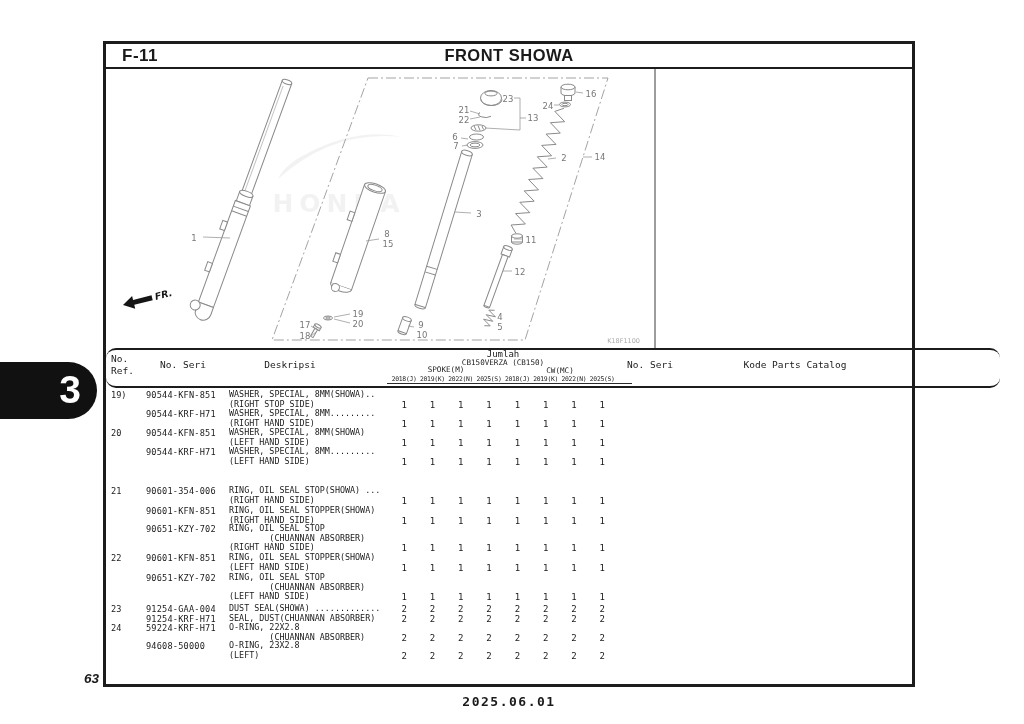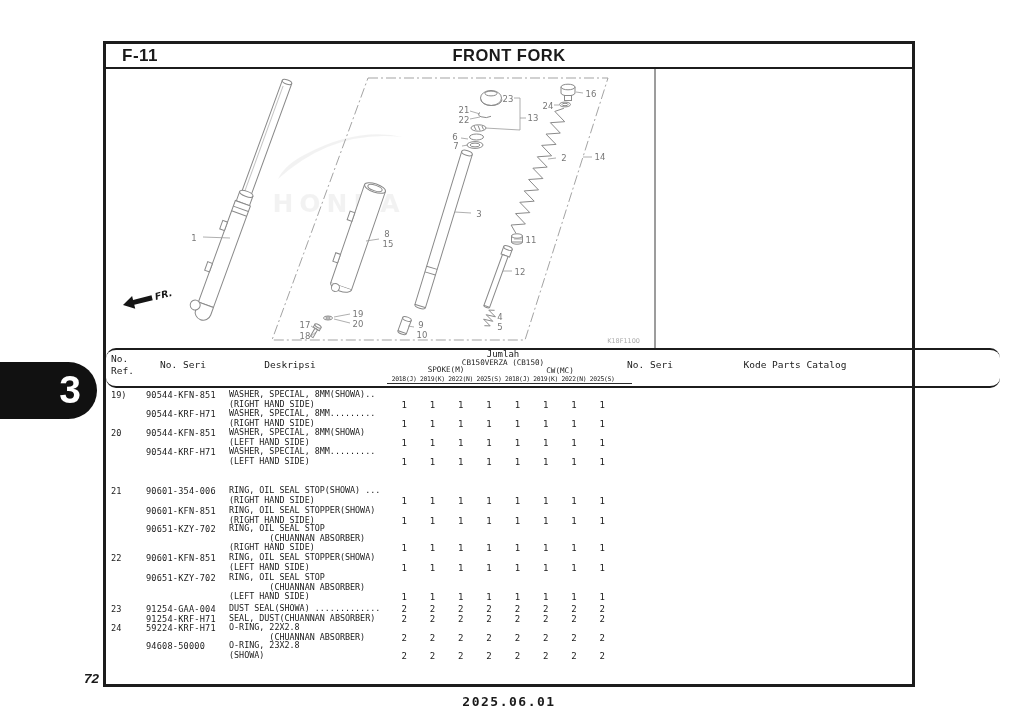--- a/index.html
+++ b/index.html
@@ -38,21 +38,21 @@
   .datefoot{position:absolute;left:103px;top:694px;width:812px;text-align:center;
         font-size:13px;font-weight:bold;letter-spacing:1.5px;}
 </style>
 </head>
 <body>
 
 <div class="page">
 
   <div class="titlebar">
     <span class="sec-code">F-11</span>
-    <span class="pg-title">FRONT FORK</span>
+    <span class="pg-title">FRONT SHOWA</span>
   </div>
 
   <div class="diagram">
     <svg id="diagram-svg" viewBox="3 2 806 279" width="806" height="279">
 
       <g opacity="0.08">
         <path d="M175,112 Q230,62 300,70 Q255,60 205,86 Q182,97 175,112 Z" fill="#666" stroke="none"></path>
         <text x="236" y="145" text-anchor="middle" font-size="25" font-weight="bold" letter-spacing="6" fill="#666">HONDA</text>
       </g>
 
@@ -237,21 +237,21 @@
         <span class="yearcol" style="left: 482.1px;">2025(S)</span>
       </div>
     <div class="qty-underline"></div>
   </div>
 
   <div class="tbody" id="rows">
       <div class="trow" style="top: 2px;">
         <div class="ref">19)</div>
         <div class="part">90544-KFN-851</div>
         <div class="desc">WASHER, SPECIAL, 8MM(SHOWA)..
-(RIGHT HAND SIDE)</div>
+(RIGHT STOP SIDE)</div>
         <span class="qty" style="left: 284px; top: 9.6px;">1</span>
         <span class="qty" style="left: 312.3px; top: 9.6px;">1</span>
         <span class="qty" style="left: 340.6px; top: 9.6px;">1</span>
         <span class="qty" style="left: 368.9px; top: 9.6px;">1</span>
         <span class="qty" style="left: 397.2px; top: 9.6px;">1</span>
         <span class="qty" style="left: 425.5px; top: 9.6px;">1</span>
         <span class="qty" style="left: 453.8px; top: 9.6px;">1</span>
         <span class="qty" style="left: 482.1px; top: 9.6px;">1</span>
       </div>
       <div class="trow" style="top: 21px;">
@@ -405,30 +405,30 @@
         <span class="qty" style="left: 368.9px; top: 9.6px;">2</span>
         <span class="qty" style="left: 397.2px; top: 9.6px;">2</span>
         <span class="qty" style="left: 425.5px; top: 9.6px;">2</span>
         <span class="qty" style="left: 453.8px; top: 9.6px;">2</span>
         <span class="qty" style="left: 482.1px; top: 9.6px;">2</span>
       </div>
       <div class="trow" style="top: 253px;">
         <div class="ref"></div>
         <div class="part">94608-50000</div>
         <div class="desc">O-RING, 23X2.8
-(SHOWA)</div>
+(LEFT)</div>
         <span class="qty" style="left: 284px; top: 9.6px;">2</span>
         <span class="qty" style="left: 312.3px; top: 9.6px;">2</span>
         <span class="qty" style="left: 340.6px; top: 9.6px;">2</span>
         <span class="qty" style="left: 368.9px; top: 9.6px;">2</span>
         <span class="qty" style="left: 397.2px; top: 9.6px;">2</span>
         <span class="qty" style="left: 425.5px; top: 9.6px;">2</span>
         <span class="qty" style="left: 453.8px; top: 9.6px;">2</span>
         <span class="qty" style="left: 482.1px; top: 9.6px;">2</span>
       </div>
     </div>
 </div>
 
 <div class="side-tab">
   <span>3</span>
 </div>
-<div class="pageno">72</div>
+<div class="pageno">63</div>
 <div class="datefoot">2025.06.01</div>
 
 </body></html>

